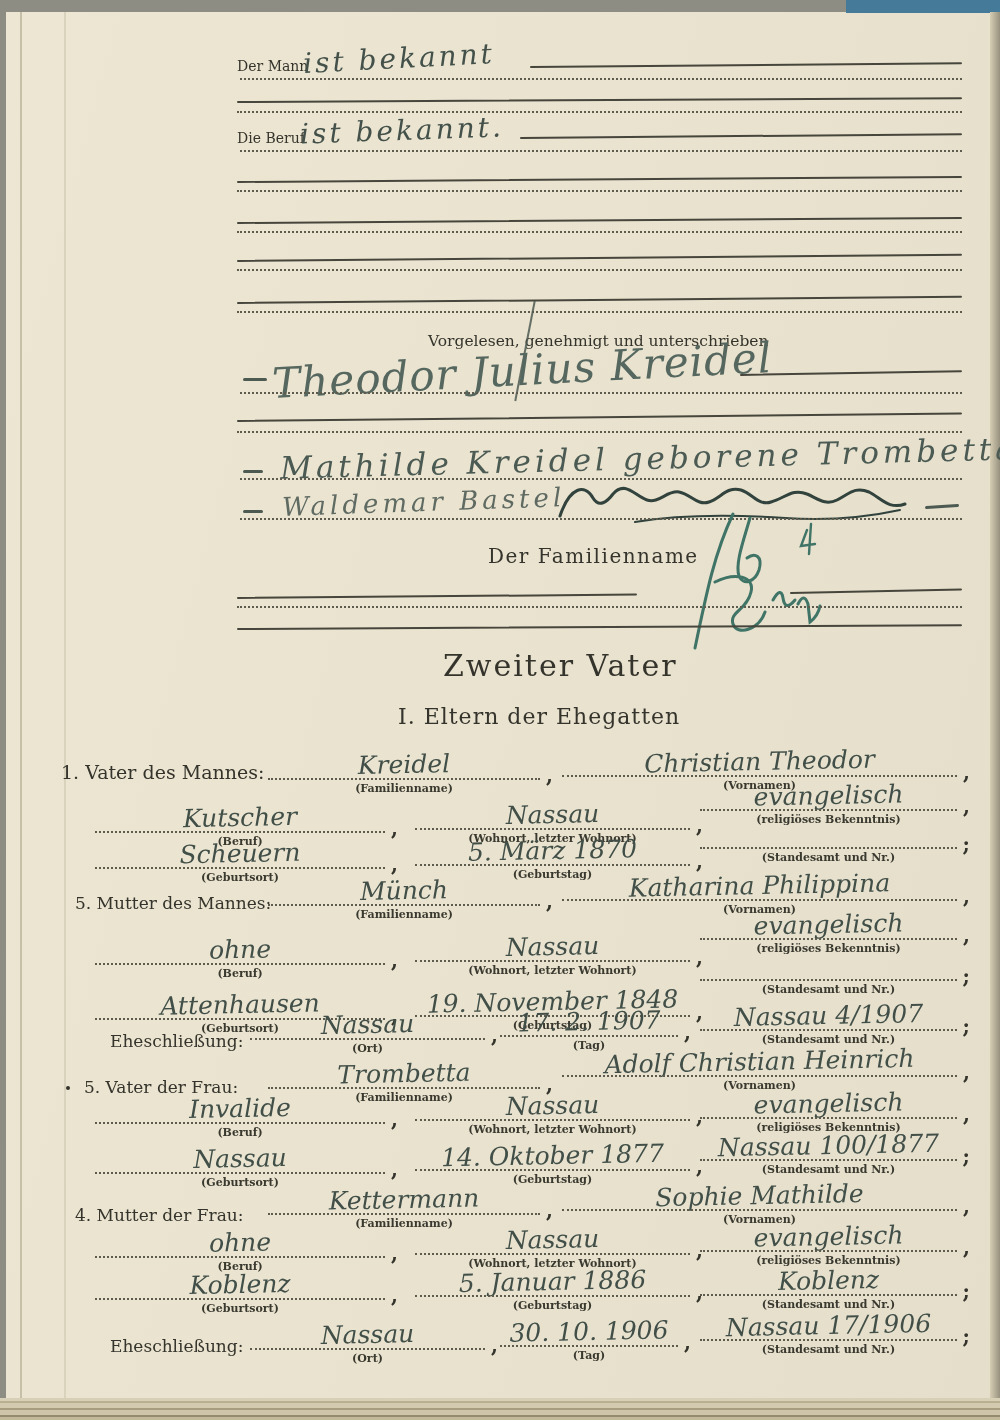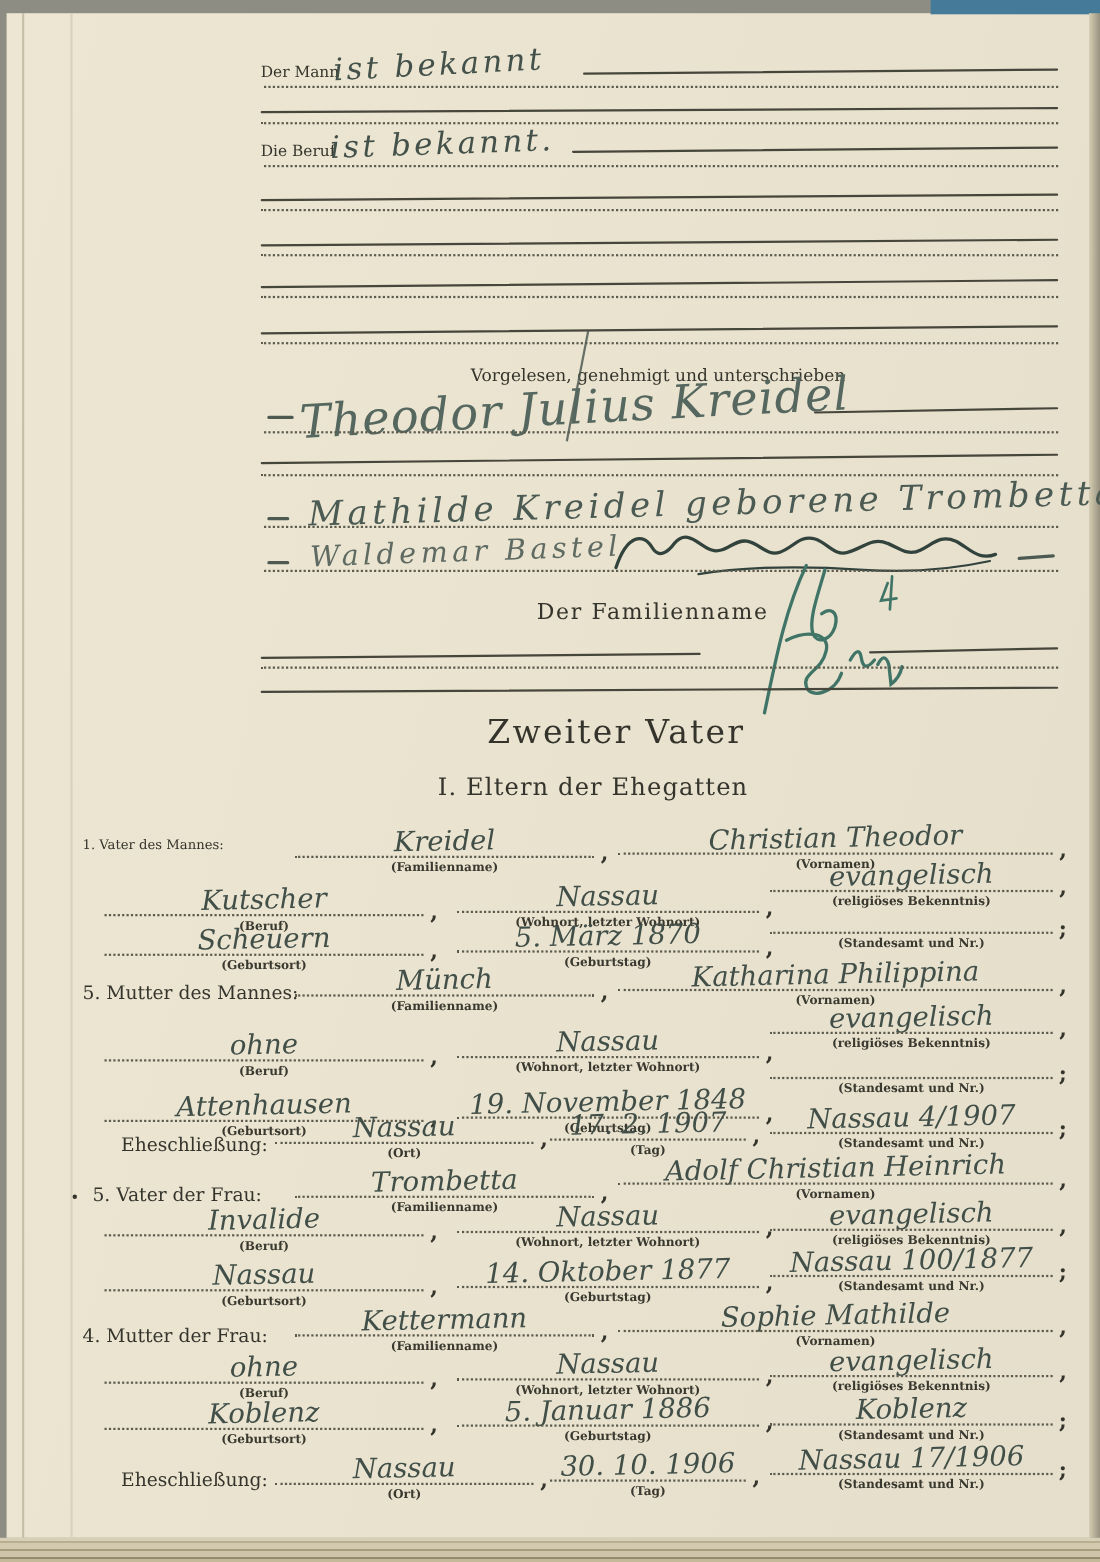--- a/index.html
+++ b/index.html
@@ -104,21 +104,21 @@
   </g>
 </svg>
 <div class="rule" style="left:237px;top:597px;width:400px;transform:rotate(-0.5deg)"></div>
 <div class="drule" style="left:237px;top:606px;width:725px"></div>
 <div class="rule" style="left:790px;top:592px;width:172px;transform:rotate(-1.2deg)"></div>
 <div class="rule" style="left:237px;top:628px;width:725px;transform:rotate(-0.3deg)"></div>
 
 <div class="print" style="left:443px;top:648px;font-size:30px;letter-spacing:2px">Zweiter Vater</div>
 <div class="print" style="left:398px;top:704px;font-size:22px;letter-spacing:1px">I. Eltern der Ehegatten</div>
 
-<div class="print" style="left:75px;top:761px;font-size:12px">1. Vater des Mannes:</div>
+<div class="print" style="left:61px;top:761px;font-size:19px">1. Vater des Mannes:</div>
 <div class="fld" style="left:268px;top:744px;width:272px">
   <div class="val">Kreidel</div>
     <div class="dl"></div>
   <div class="lb">(Familienname)</div>
   <div class="sp">,</div>
 </div>
 <div class="fld" style="left:562px;top:741px;width:395px">
   <div class="val">Christian Theodor</div>
     <div class="dl"></div>
   <div class="lb">(Vornamen)</div>

